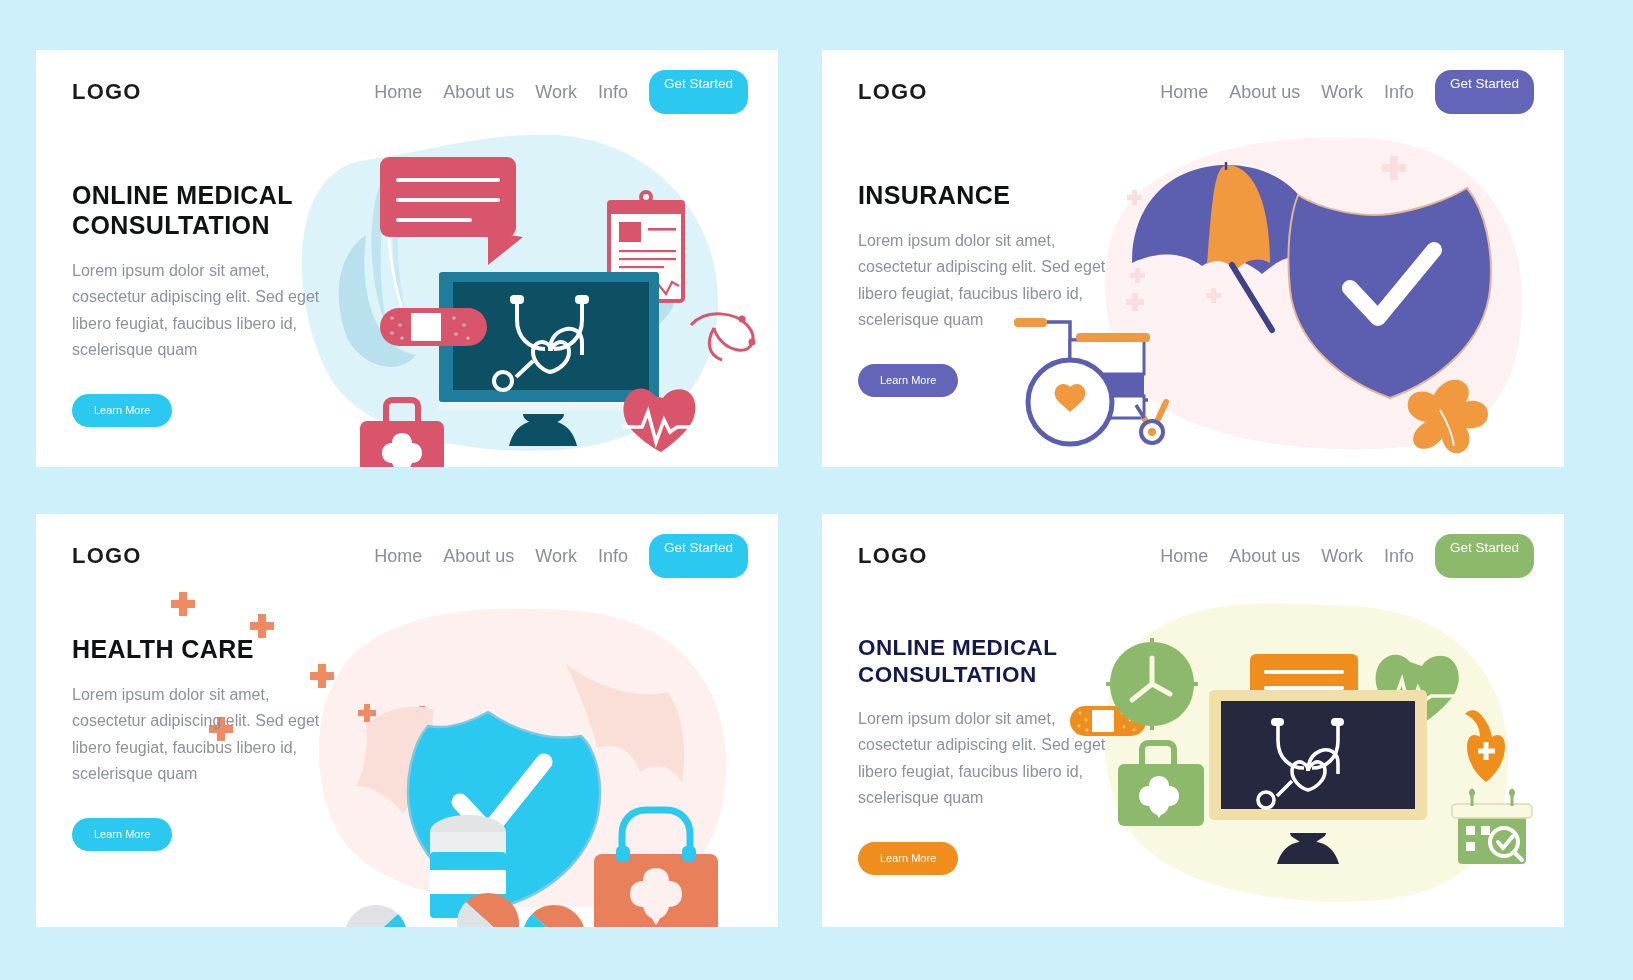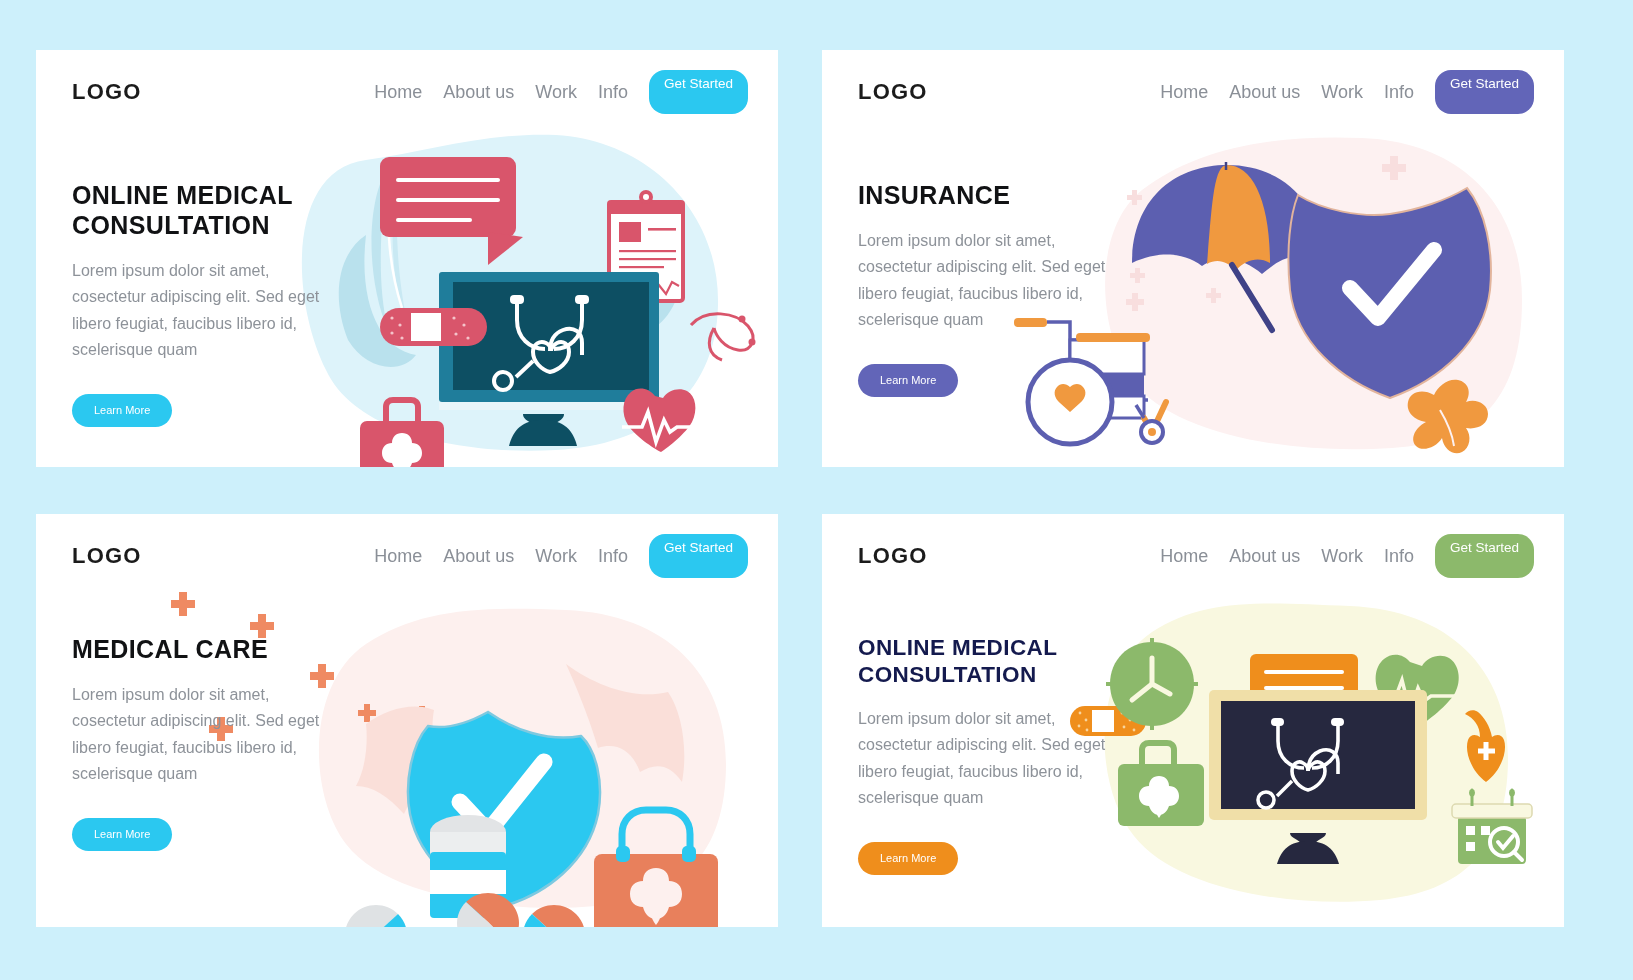--- a/index.html
+++ b/index.html
@@ -253,21 +253,21 @@
       <div class="nav-links">
         <span class="nav-link">Home</span>
         <span class="nav-link">About us</span>
         <span class="nav-link">Work</span>
         <span class="nav-link">Info</span>
         <button class="btn-get">Get Started</button>
       </div>
     </div>
     <div class="copy">
       <div class="headline">
-        <div>MEDICAL CARE</div>
+        <div>HEALTH CARE</div>
       </div>
       <div class="subcopy">Lorem ipsum dolor sit amet, cosectetur adipiscing elit. Sed eget libero feugiat, faucibus libero id, scelerisque quam</div>
       <button class="btn-learn">Learn More</button>
     </div>
   </div>
 
   <div class="card c4" id="card-4">
     <div class="art">
       <svg width="742" height="413" viewBox="0 0 742 413" xmlns="http://www.w3.org/2000/svg">
         <path d="M330 118 C268 160 272 272 312 322 C354 376 470 394 558 386 C642 378 686 334 686 244 C686 154 626 96 528 92 C438 88 382 84 330 118Z" fill="#f9f8e0"></path>

